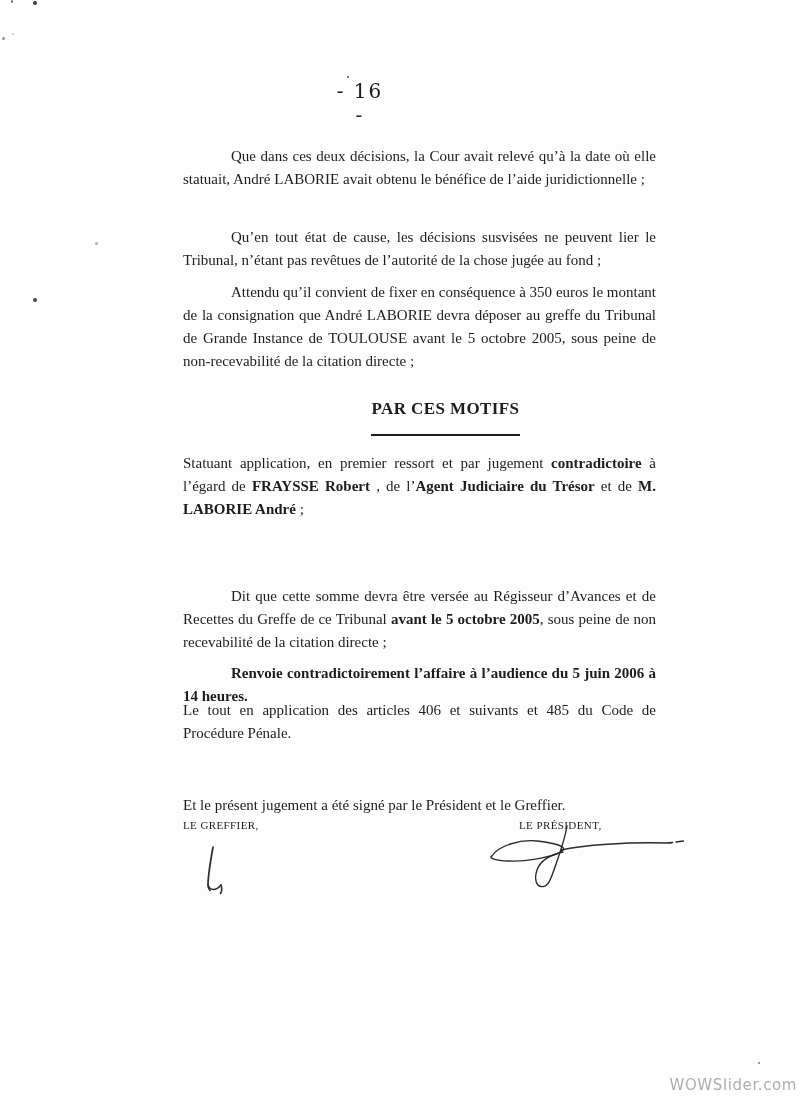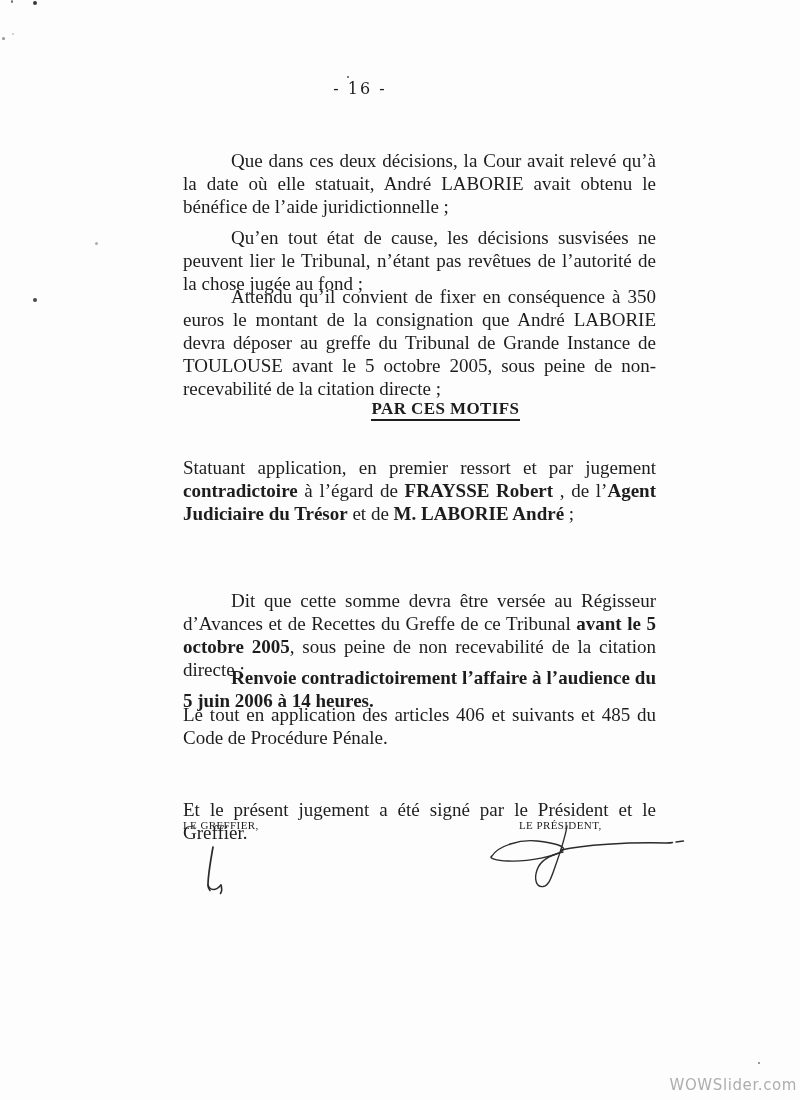--- a/index.html
+++ b/index.html
@@ -6,38 +6,38 @@
   .page{
     position:relative;
     width:800px;height:1100px;
     background:#fdfdfd;
     overflow:hidden;
     font-family:"Liberation Serif", serif;
     color:#1d1d1d;
   }
   .pagenum{
     position:absolute;top:79px;left:330px;width:60px;
-    font-size:16px;letter-spacing:2px;text-align:center;
+    font-size:20px;letter-spacing:2px;text-align:center;
     font-family:"DejaVu Serif", serif;
   }
   .para{
     position:absolute;left:183px;width:473px;
-    font-size:19px;line-height:23px;
+    font-size:15px;line-height:23px;
     text-align:justify;text-justify:inter-word;
   }
   .indent{text-indent:48px;}
   .para b{font-weight:bold;}
   .heading{
     position:absolute;left:183px;width:473px;top:399px;
     text-align:center;
   }
   .heading span{
     position:relative;left:26px;
     font-weight:bold;font-size:17px;letter-spacing:0.4px;
-    border-bottom:2px solid #1d1d1d;padding:0 1px 1px 1px;
+    border-bottom:2px solid #1d1d1d;padding:0 1px 16px 1px;
   }
   .sig-label{
     position:absolute;top:819px;
     font-size:11px;letter-spacing:0.4px;
   }
   .sig-label.left{left:183px;}
   .sig-label.right{left:519px;}
   .sig-svg{position:absolute;}
   .sig-svg path{fill:none;stroke:#2b2b2b;stroke-linecap:round;stroke-linejoin:round;}
   .speck{position:absolute;border-radius:50%;}

